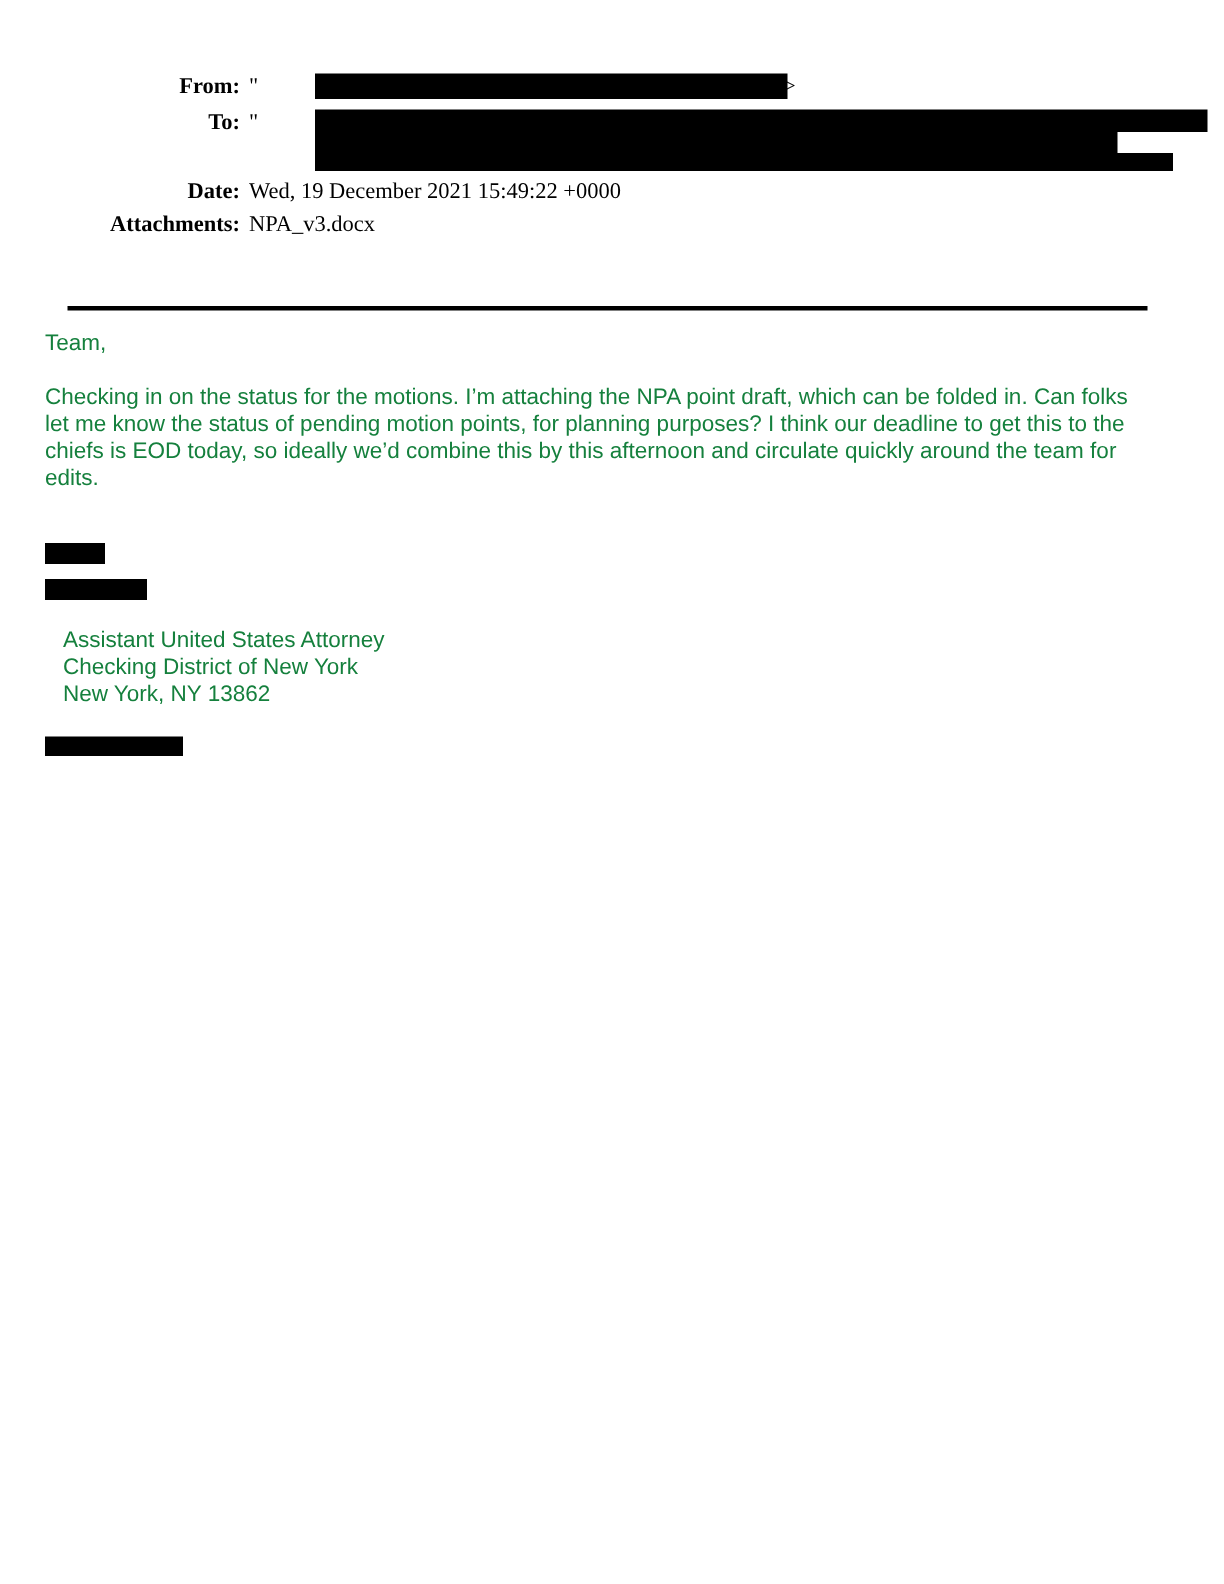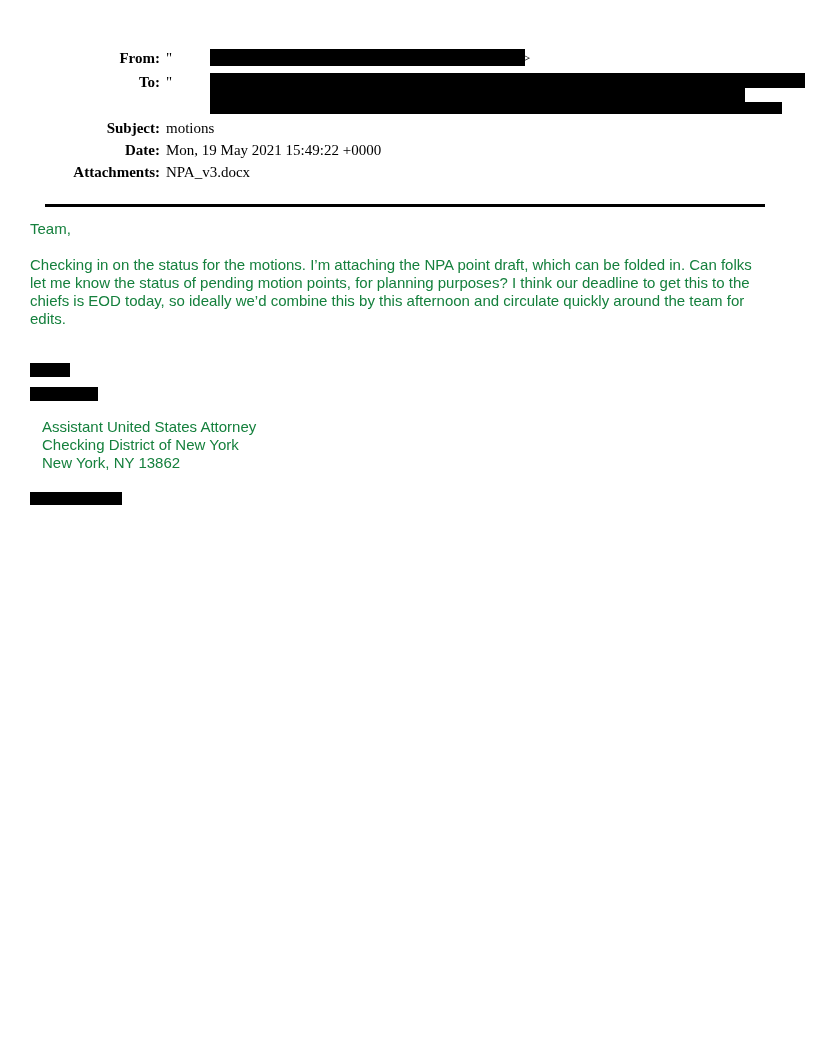--- a/index.html
+++ b/index.html
@@ -134,28 +134,24 @@
     <div class="hrow" style="height:46px;">
       <span class="hlabel">To:</span>
       <span class="hvalue">
         <span class="quote">"</span>
       </span>
       <span class="redact-block" style="left:165px; top:1px; width:595px; height:15px;"></span>
       <span class="redact-block" style="left:165px; top:16px; width:535px; height:14px;"></span>
       <span class="redact-block" style="left:165px; top:30px; width:572px; height:12px;"></span>
     </div>
 
-    <div class="hrow" style="height:22px;">
-      <span class="hlabel">Subject:</span>
-      <span class="hvalue">motions</span>
-    </div>
 
     <div class="hrow" style="height:22px;">
       <span class="hlabel">Date:</span>
-      <span class="hvalue">Mon, 19 May 2021 15:49:22 +0000</span>
+      <span class="hvalue">Wed, 19 December 2021 15:49:22 +0000</span>
     </div>
 
     <div class="hrow" style="height:22px;">
       <span class="hlabel">Attachments:</span>
       <span class="hvalue">NPA_v3.docx</span>
     </div>
 
   </div>
 
   <div class="divider"></div>

